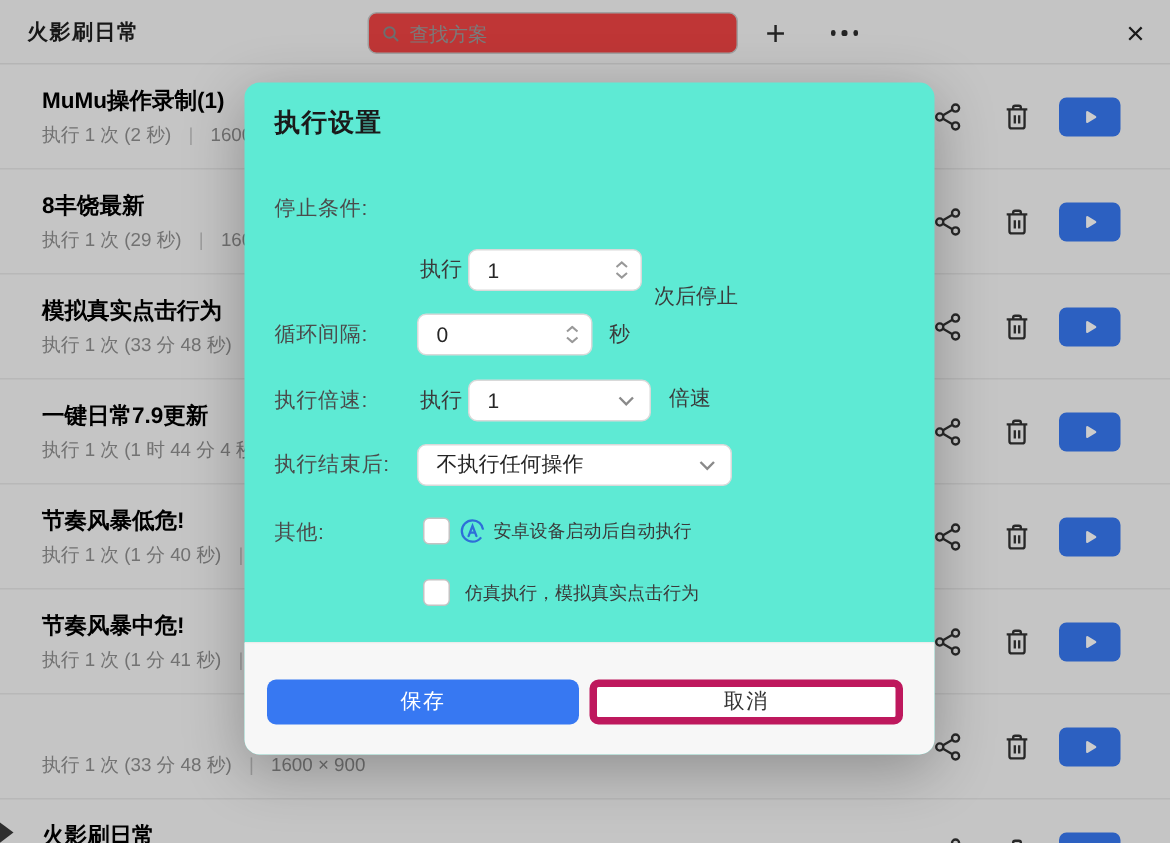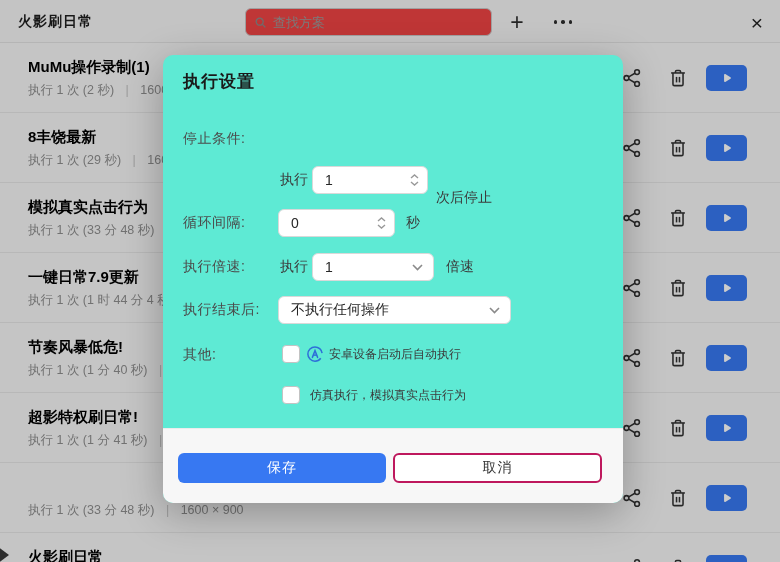--- a/index.html
+++ b/index.html
@@ -49,21 +49,21 @@
   .selectbox svg.chev { flex: 0 0 auto; }
   .numbox { position: absolute; height: 28px; background: #fff; border: 1px solid #d9d9d9; border-radius: 6px; display: flex; align-items: center; padding: 0 8px 0 12px; }
   .numbox input { border: none; outline: none; width: 100%; font-size: 14px; color: #262626; font-family: inherit; background: transparent; }
   .stepper { display: flex; flex-direction: column; gap: 2px; align-items: center; cursor: pointer; }
   .checkbox { position: absolute; width: 18px; height: 18px; border: 1.5px solid #c3c3c3; border-radius: 4px; background: #fff; cursor: pointer; }
   .chk-label { position: absolute; font-size: 12px; color: #3b3b3b; line-height: 19px; }
   .android-badge { position: absolute; width: 18px; height: 18px; }
   .dialog-footer { position: absolute; left: 0; top: 373px; width: 460px; height: 75px; background: #f7f7f7; border-top: 1px solid #ececec; border-radius: 0 0 10px 10px; }
   .btn { position: absolute; top: 24px; height: 30px; border-radius: 6px; font-size: 14px; font-family: inherit; cursor: pointer; letter-spacing: 1px; }
   .btn-save { left: 15px; width: 208px; background: var(--accent, #3778f2); color: #fff; border: none; }
-  .btn-cancel { left: 230px; width: 209px; background: #fff; color: #333; border: 2px solid #be185d; }
+  .btn-cancel { left: 230px; width: 209px; background: #fff; color: #333; border: 5px solid #be185d; }
 </style>
 </head>
 <body>
 
 <div class="screen">
 
   <div class="topbar">
     <div class="topbar-title">火影刷日常</div>
     <div class="searchbox">
       <svg width="13" height="13" viewBox="0 0 24 24" fill="none" stroke="#8a8a8a" stroke-width="2.4">
@@ -238,21 +238,21 @@
           </svg>
       </span>
       <button class="play">
         <svg viewBox="0 0 24 24">
             <path d="M8.8 7.2 L16.6 12 L8.8 16.8 Z" fill="#fff" stroke="#fff" stroke-width="2.4" stroke-linejoin="round"></path>
           </svg>
       </button>
     </div>
 
     <div class="row">
-      <div class="row-title">超影特权刷日常!</div>
+      <div class="row-title">节奏风暴中危!</div>
       <div class="row-sub">
         <span class="meta">执行 1 次 (1 分 41 秒)</span>
         <span class="sep">|</span>
         <span class="res">1600 × 900</span>
       </div>
       <span class="icon share">
         <svg viewBox="0 0 24 24" fill="none" stroke="currentColor" stroke-width="1.7">
             <circle cx="17.5" cy="5.5" r="2.6"></circle>
             <circle cx="6" cy="12" r="2.6"></circle>
             <circle cx="17.5" cy="18.5" r="2.6"></circle>
@@ -376,21 +376,21 @@
     <div class="ftext" style="left:117px; top:198px;">执行</div>
     <div class="selectbox" style="left:149px; top:198px; width:122px;">
       <span class="val">1</span>
       <svg class="chev" width="11" height="7" viewBox="0 0 11 7" fill="none" stroke="#8a8a8a" stroke-width="1.6">
           <path d="M1 1 L5.5 5.5 L10 1"></path>
         </svg>
     </div>
     <div class="ftext" style="left:283px; top:198px;font-family:Liberation Serif, serif;">倍速</div>
 
     <div class="flabel" style="top:241px">执行结束后:</div>
-    <div class="selectbox" style="left:115px; top:241px; width:233px;">
+    <div class="selectbox" style="left:115px; top:241px; width:210px;">
       <span class="val">不执行任何操作</span>
       <svg class="chev" width="11" height="7" viewBox="0 0 11 7" fill="none" stroke="#8a8a8a" stroke-width="1.6">
           <path d="M1 1 L5.5 5.5 L10 1"></path>
         </svg>
     </div>
 
     <div class="flabel" style="top:286px">其他:</div>
     <div class="checkbox" style="left:119px; top:290px;"></div>
     <svg class="android-badge" style="left:143px; top:290px;" viewBox="0 0 24 24" fill="none" stroke="#2e6fd8" stroke-width="2">
         <circle cx="12" cy="12" r="9.5" stroke-dasharray="52 8" stroke-dashoffset="-6"></circle>

